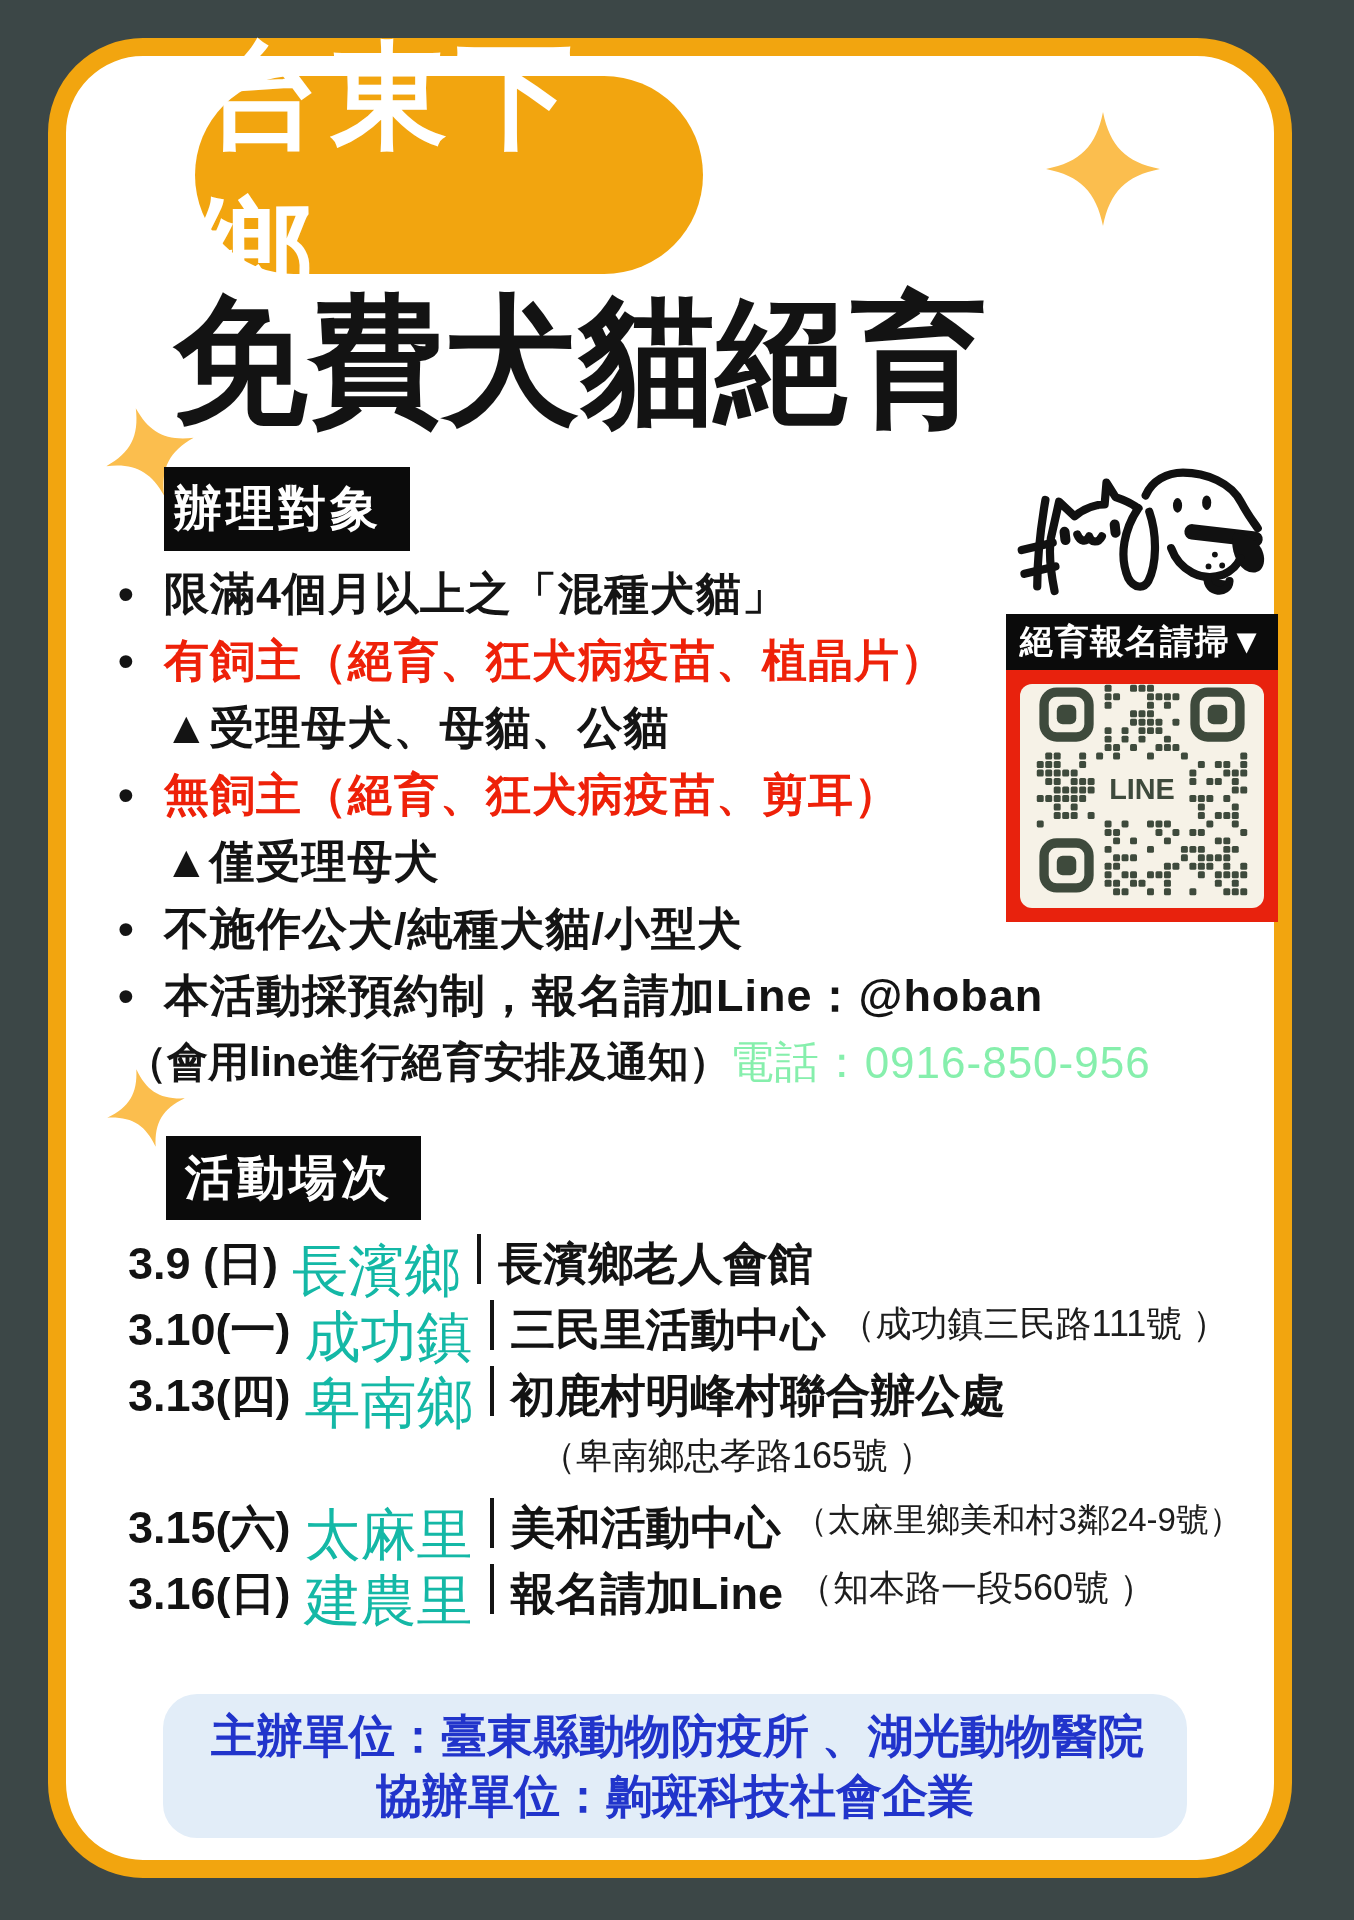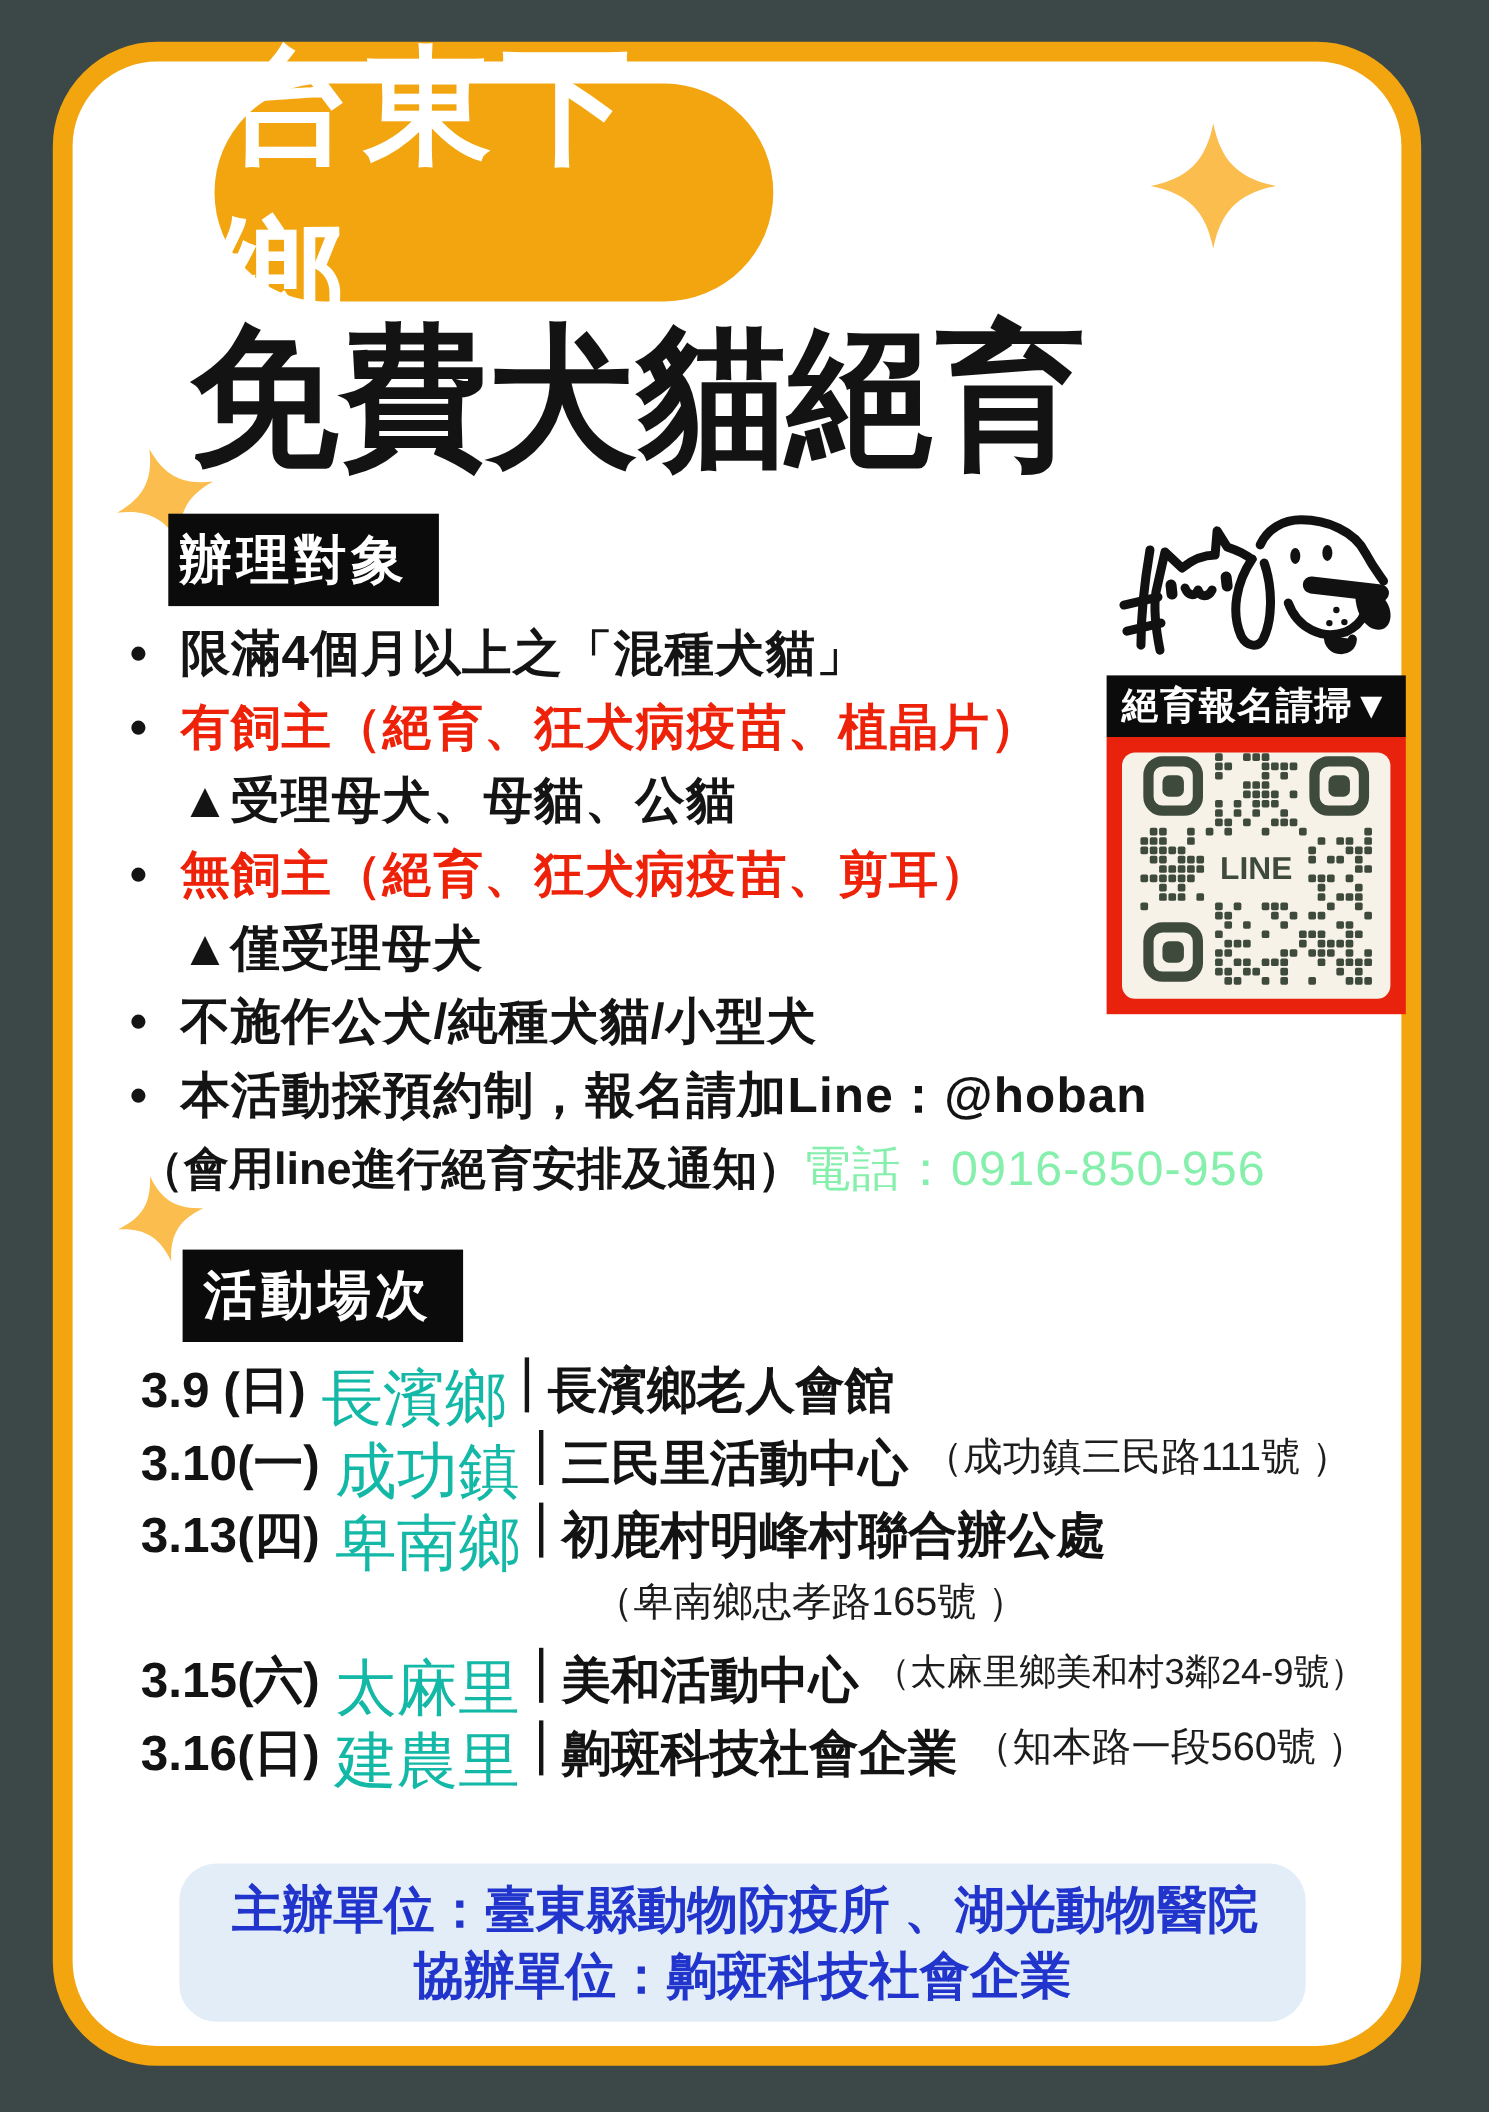--- a/index.html
+++ b/index.html
@@ -31,21 +31,21 @@
   .sparkle path{fill:var(--sparkle,#FBBE4E);}
   .s1{left:1046px;top:108px;width:114px;height:122px;}
   .s2{left:104px;top:402px;width:92px;height:100px;transform:rotate(-18deg);}
   .s3{left:106px;top:1058px;width:80px;height:100px;transform:rotate(-14deg);}
   .sec-header{
     position:absolute;background:var(--header-box-bg,#0B0B0B);color:#fff;
     font-size:48px;font-weight:800;letter-spacing:4px;
     display:flex;align-items:center;justify-content:center;
     padding:0 28px;height:84px;
   }
-  .hdr-obj{left:153px;top:467px;padding-left:10px;}
+  .hdr-obj{left:164px;top:467px;padding-left:10px;}
   .hdr-ev{left:166px;top:1136px;padding-left:19px;}
   .bullets{
     position:absolute;left:118px;top:560px;width:1140px;
     list-style:none;margin:0;padding:0;
   }
   .bullets li{display:flex;align-items:center;height:67px;white-space:nowrap;}
   .mk{width:46px;font-size:45px;font-weight:800;color:#141414;flex:0 0 46px;}
   .tx{font-size:45px;font-weight:800;color:#141414;letter-spacing:1px;}
   .tx[data-color="red"]{color:var(--highlight-red,#EE2109);}
   .note{display:flex;align-items:center;height:67px;padding-left:8px;white-space:nowrap;}
@@ -389,21 +389,21 @@
     <span class="dt">3.15(六)</span>
     <span class="town">太麻里</span>
     <div class="sep"></div>
     <span class="venue">美和活動中心</span>
     <span class="addr addr-sm">（太麻里鄉美和村3鄰24-9號）</span>
   </div>
   <div class="ev-row">
     <span class="dt">3.16(日)</span>
     <span class="town">建農里</span>
     <div class="sep"></div>
-    <span class="venue">齁斑科技社會企業</span>
+    <span class="venue">報名請加Line</span>
     <span class="addr">（知本路一段560號 ）</span>
   </div>
 </div>
 
 <div class="footer-box">
   <div>主辦單位：臺東縣動物防疫所 、湖光動物醫院</div>
   <div>協辦單位：齁斑科技社會企業</div>
 </div>
 
 </body></html>

